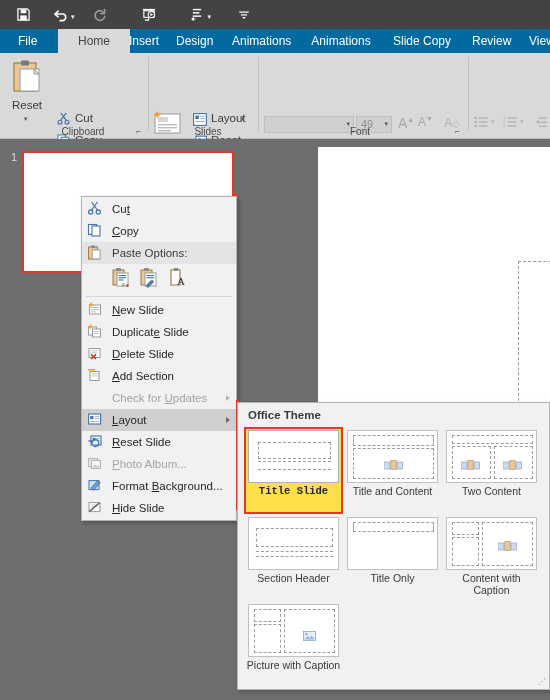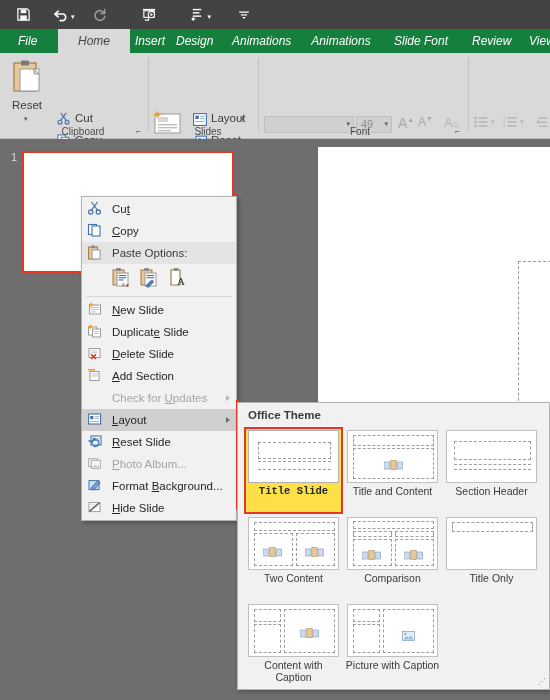--- a/index.html
+++ b/index.html
@@ -19,22 +19,21 @@
   .qat { position:absolute; top:0; height:29px; display:flex; align-items:center; }
   .qat-btn {
     width:26px; height:26px; display:flex; align-items:center; justify-content:center;
     color:#ffffff;
   }
   .qat-caret { color:#ffffff; font-size:7px; margin-left:-3px; margin-right:2px; padding-top:4px;}
 
   
   #tabbar {
     position:absolute; left:0; top:29px; width:550px; height:24px;
-    background:#15803d;
-    font-style:italic;
+    background:#0369a1;
   }
   .tab {
     position:absolute; top:0; height:24px; line-height:24px;
     color:#ffffff; font-size:12px; text-align:center; padding:0 8px;
     white-space:nowrap;
   }
   .tab.active { background:#d9d9d9; color:#444444; }
 
   
   #ribbon {
@@ -212,25 +211,25 @@
         <rect x="4.5" y="7.2" width="7" height="1.4" fill="#fff"></rect>
         <path d="M6 10.4 L8 12.6 L10 10.4 Z" fill="#fff"></path>
       </svg>
     </div>
   </div>
 </div>
 
 <div id="tabbar">
   <div class="tab" style="left:10px;width:35px">File</div>
   <div class="tab active" style="left:58px;width:72px">Home</div>
-  <div class="tab" style="left:127px;width:45px">Insert</div>
+  <div class="tab" style="left:121px;width:45px">Insert</div>
   <div class="tab" style="left:168px;width:48px">Design</div>
   <div class="tab" style="left:224px;width:72px">Animations</div>
   <div class="tab" style="left:303px;width:76px">Animations</div>
-  <div class="tab" style="left:385px;width:72px">Slide Font</div>
+  <div class="tab" style="left:385px;width:72px">Slide Copy</div>
   <div class="tab" style="left:464px;width:50px">Review</div>
   <div class="tab" style="left:521px;width:40px">View</div>
 </div>
 
 <div id="ribbon">
 
   <div class="ic" style="left:10px;top:6px">
     <svg width="34" height="36" viewBox="0 0 34 36">
       <rect x="4" y="4" width="22" height="28" fill="#e8c89a" stroke="#a07c46" stroke-width="1.2"></rect>
       <rect x="11" y="1.5" width="8" height="5" rx="1" fill="#7a7a7a"></rect>
@@ -640,29 +639,20 @@
         <div class="pb" style="left:5px;top:17px;width:81px;height:31px"></div>
         <div class="cicon" style="left:36px;top:26px">
           <svg width="19" height="11" viewBox="0 0 19 11">
             <rect x="0" y="2" width="6" height="7" fill="#cddbec" stroke="#7a9cc4" stroke-width="0.6"></rect>
             <rect x="6.8" y="0.6" width="5.4" height="9" fill="#e8c89a" stroke="#b08a4e" stroke-width="0.6"></rect>
             <rect x="13" y="2" width="5.6" height="7" fill="#cddbec" stroke="#7a9cc4" stroke-width="0.6"></rect>
           </svg>
         </div>
       </div>
       <div class="lay-name">Title and Content</div>
-    </div>
-
-    <div class="lay-cell">
-      <div class="lay-thumb">
-        <div class="pb" style="left:7px;top:10px;width:77px;height:19px"></div>
-        <div class="pline" style="left:7px;top:33px;width:77px"></div>
-        <div class="pline" style="left:7px;top:38px;width:77px"></div>
-      </div>
-      <div class="lay-name">Section Header</div>
     </div>
 
     <div class="lay-cell">
       <div class="lay-thumb">
         <div class="pb" style="left:5px;top:4px;width:81px;height:9px"></div>
         <div class="pb" style="left:5px;top:15px;width:39px;height:33px"></div>
         <div class="pb" style="left:47px;top:15px;width:39px;height:33px"></div>
         <div class="cicon" style="left:14px;top:26px">
           <svg width="19" height="11" viewBox="0 0 19 11">
             <rect x="0" y="2" width="6" height="7" fill="#cddbec" stroke="#7a9cc4" stroke-width="0.6"></rect>
@@ -676,42 +666,27 @@
             <rect x="6.8" y="0.6" width="5.4" height="9" fill="#e8c89a" stroke="#b08a4e" stroke-width="0.6"></rect>
             <rect x="13" y="2" width="5.6" height="7" fill="#cddbec" stroke="#7a9cc4" stroke-width="0.6"></rect>
           </svg>
         </div>
       </div>
       <div class="lay-name">Two Content</div>
     </div>
 
     <div class="lay-cell">
       <div class="lay-thumb">
-        <div class="pb" style="left:5px;top:3px;width:81px;height:8px"></div>
-        <div class="pb" style="left:5px;top:13px;width:39px;height:6px"></div>
-        <div class="pb" style="left:47px;top:13px;width:39px;height:6px"></div>
-        <div class="pb" style="left:5px;top:21px;width:39px;height:27px"></div>
-        <div class="pb" style="left:47px;top:21px;width:39px;height:27px"></div>
-        <div class="cicon" style="left:14px;top:29px">
-          <svg width="19" height="11" viewBox="0 0 19 11">
-            <rect x="0" y="2" width="6" height="7" fill="#cddbec" stroke="#7a9cc4" stroke-width="0.6"></rect>
-            <rect x="6.8" y="0.6" width="5.4" height="9" fill="#e8c89a" stroke="#b08a4e" stroke-width="0.6"></rect>
-            <rect x="13" y="2" width="5.6" height="7" fill="#cddbec" stroke="#7a9cc4" stroke-width="0.6"></rect>
-          </svg>
-        </div>
-        <div class="cicon" style="left:56px;top:29px">
-          <svg width="19" height="11" viewBox="0 0 19 11">
-            <rect x="0" y="2" width="6" height="7" fill="#cddbec" stroke="#7a9cc4" stroke-width="0.6"></rect>
-            <rect x="6.8" y="0.6" width="5.4" height="9" fill="#e8c89a" stroke="#b08a4e" stroke-width="0.6"></rect>
-            <rect x="13" y="2" width="5.6" height="7" fill="#cddbec" stroke="#7a9cc4" stroke-width="0.6"></rect>
-          </svg>
-        </div>
+        <div class="pb" style="left:7px;top:10px;width:77px;height:19px"></div>
+        <div class="pline" style="left:7px;top:33px;width:77px"></div>
+        <div class="pline" style="left:7px;top:38px;width:77px"></div>
       </div>
-      <div class="lay-name">Comparison</div>
-    </div>
+      <div class="lay-name">Section Header</div>
+    </div>
+
 
     <div class="lay-cell">
       <div class="lay-thumb">
         <div class="pb" style="left:5px;top:4px;width:81px;height:10px"></div>
       </div>
       <div class="lay-name">Title Only</div>
     </div>
 
 
     <div class="lay-cell">

